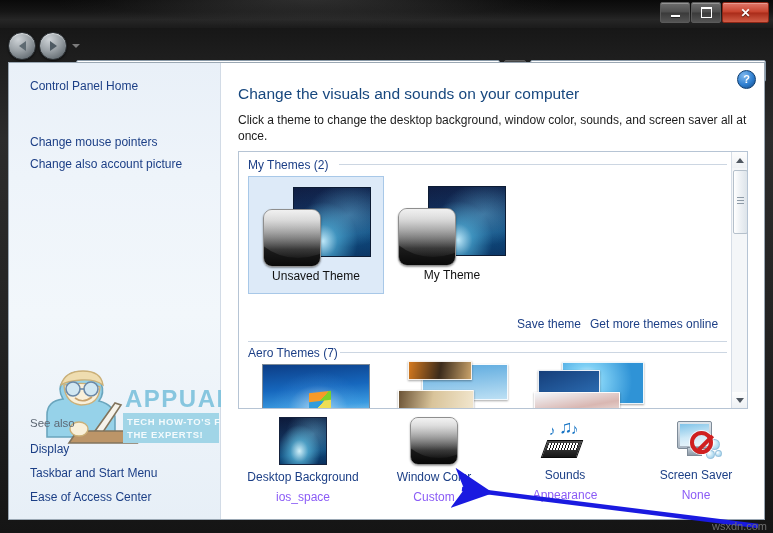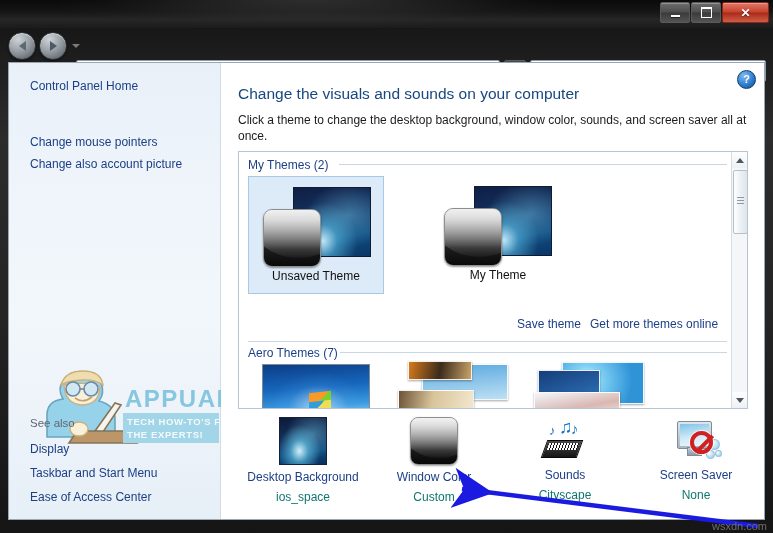--- a/index.html
+++ b/index.html
@@ -382,21 +382,21 @@
   }
   .opt-icon {
     width: 46px; height: 46px;
     margin: 0 auto 5px auto;
     position: relative;
   }
   .opt-title {
     font-size: 12px; color: #1c3f86; cursor: pointer;
   }
   .opt-sub {
-    font-size: 12px; color: #0f766e; margin-top: 6px;
+    font-size: 12px; color: #8b5cf6; margin-top: 6px;
   }
 
   
   .ic-desktop {
     background:
       radial-gradient(ellipse at 42% 72%, rgba(220,248,255,0.95) 0%, rgba(100,200,235,0.6) 24%, rgba(15,60,110,0.08) 56%),
       radial-gradient(ellipse at 72% 34%, rgba(130,210,240,0.45) 0%, rgba(15,50,100,0) 58%),
       linear-gradient(170deg,#0d1736 0%, #123059 42%, #0d4a7c 72%, #0a2f5c 100%);
     border: 1px solid #15223d;
   }
@@ -581,21 +581,21 @@
         <div class="group-rule" style="left:100px; top:12px; width:388px;"></div>
 
         <div class="theme-tile selected" style="left:9px; top:24px;">
           <div class="tile-preview">
             <div class="wallpaper"></div>
             <div class="glasschip"></div>
           </div>
           <div class="tile-label">Unsaved Theme</div>
         </div>
 
-        <div class="theme-tile" style="left:145px; top:24px;margin-left:46px;">
+        <div class="theme-tile" style="left:145px; top:24px;">
           <div class="tile-preview">
             <div class="wallpaper"></div>
             <div class="glasschip"></div>
           </div>
           <div class="tile-label">My Theme</div>
         </div>
 
         <div class="theme-links" style="left:278px; top:165px;">Save theme</div>
         <div class="theme-links" style="left:351px; top:165px;">Get more themes online</div>
 
@@ -648,21 +648,21 @@
         </div>
 
         <div class="opt" style="left:279px;">
           <div class="opt-icon ic-sounds">
             <span class="note n1">♪</span>
             <span class="note n2">♫</span>
             <span class="note n3">♪</span>
             <span class="kbd"></span>
           </div>
           <div class="opt-title">Sounds</div>
-          <div class="opt-sub">Cityscape</div>
+          <div class="opt-sub">Appearance</div>
         </div>
 
         <div class="opt" style="left:410px;">
           <div class="opt-icon ic-saver">
             <span class="mon"></span>
             <span class="stand"></span>
             <span class="bub b1"></span>
             <span class="bub b2"></span>
             <span class="bub b3"></span>
             <span class="noentry"></span>

